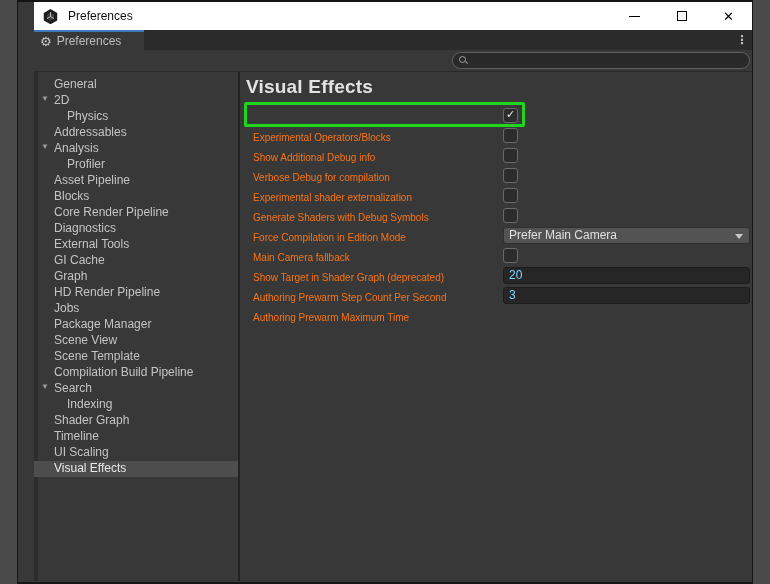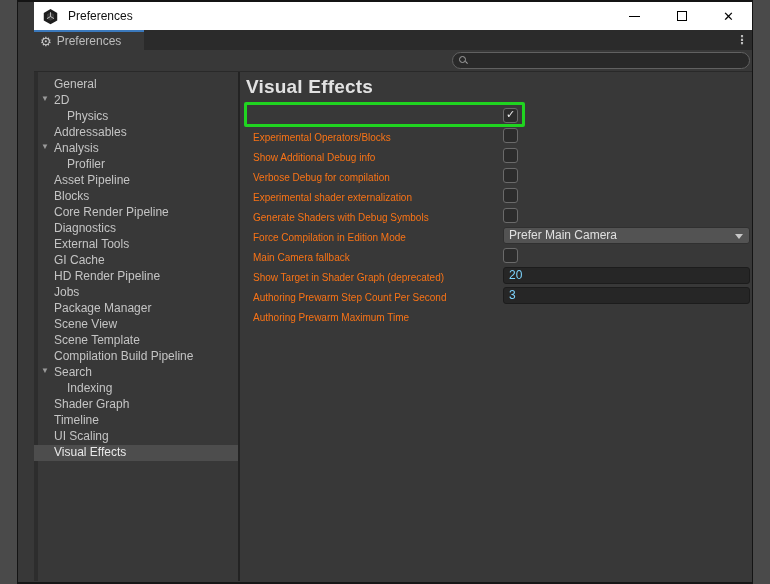--- a/index.html
+++ b/index.html
@@ -167,20 +167,23 @@
         <div class="side-item lvl0">
           <span>Diagnostics</span>
         </div>
         <div class="side-item lvl0">
           <span>External Tools</span>
         </div>
         <div class="side-item lvl0">
           <span>GI Cache</span>
         </div>
         <div class="side-item lvl0">
+          <span>Graph</span>
+        </div>
+        <div class="side-item lvl0">
           <span>HD Render Pipeline</span>
         </div>
         <div class="side-item lvl0">
           <span>Jobs</span>
         </div>
         <div class="side-item lvl0">
           <span>Package Manager</span>
         </div>
         <div class="side-item lvl0">
           <span>Scene View</span>

